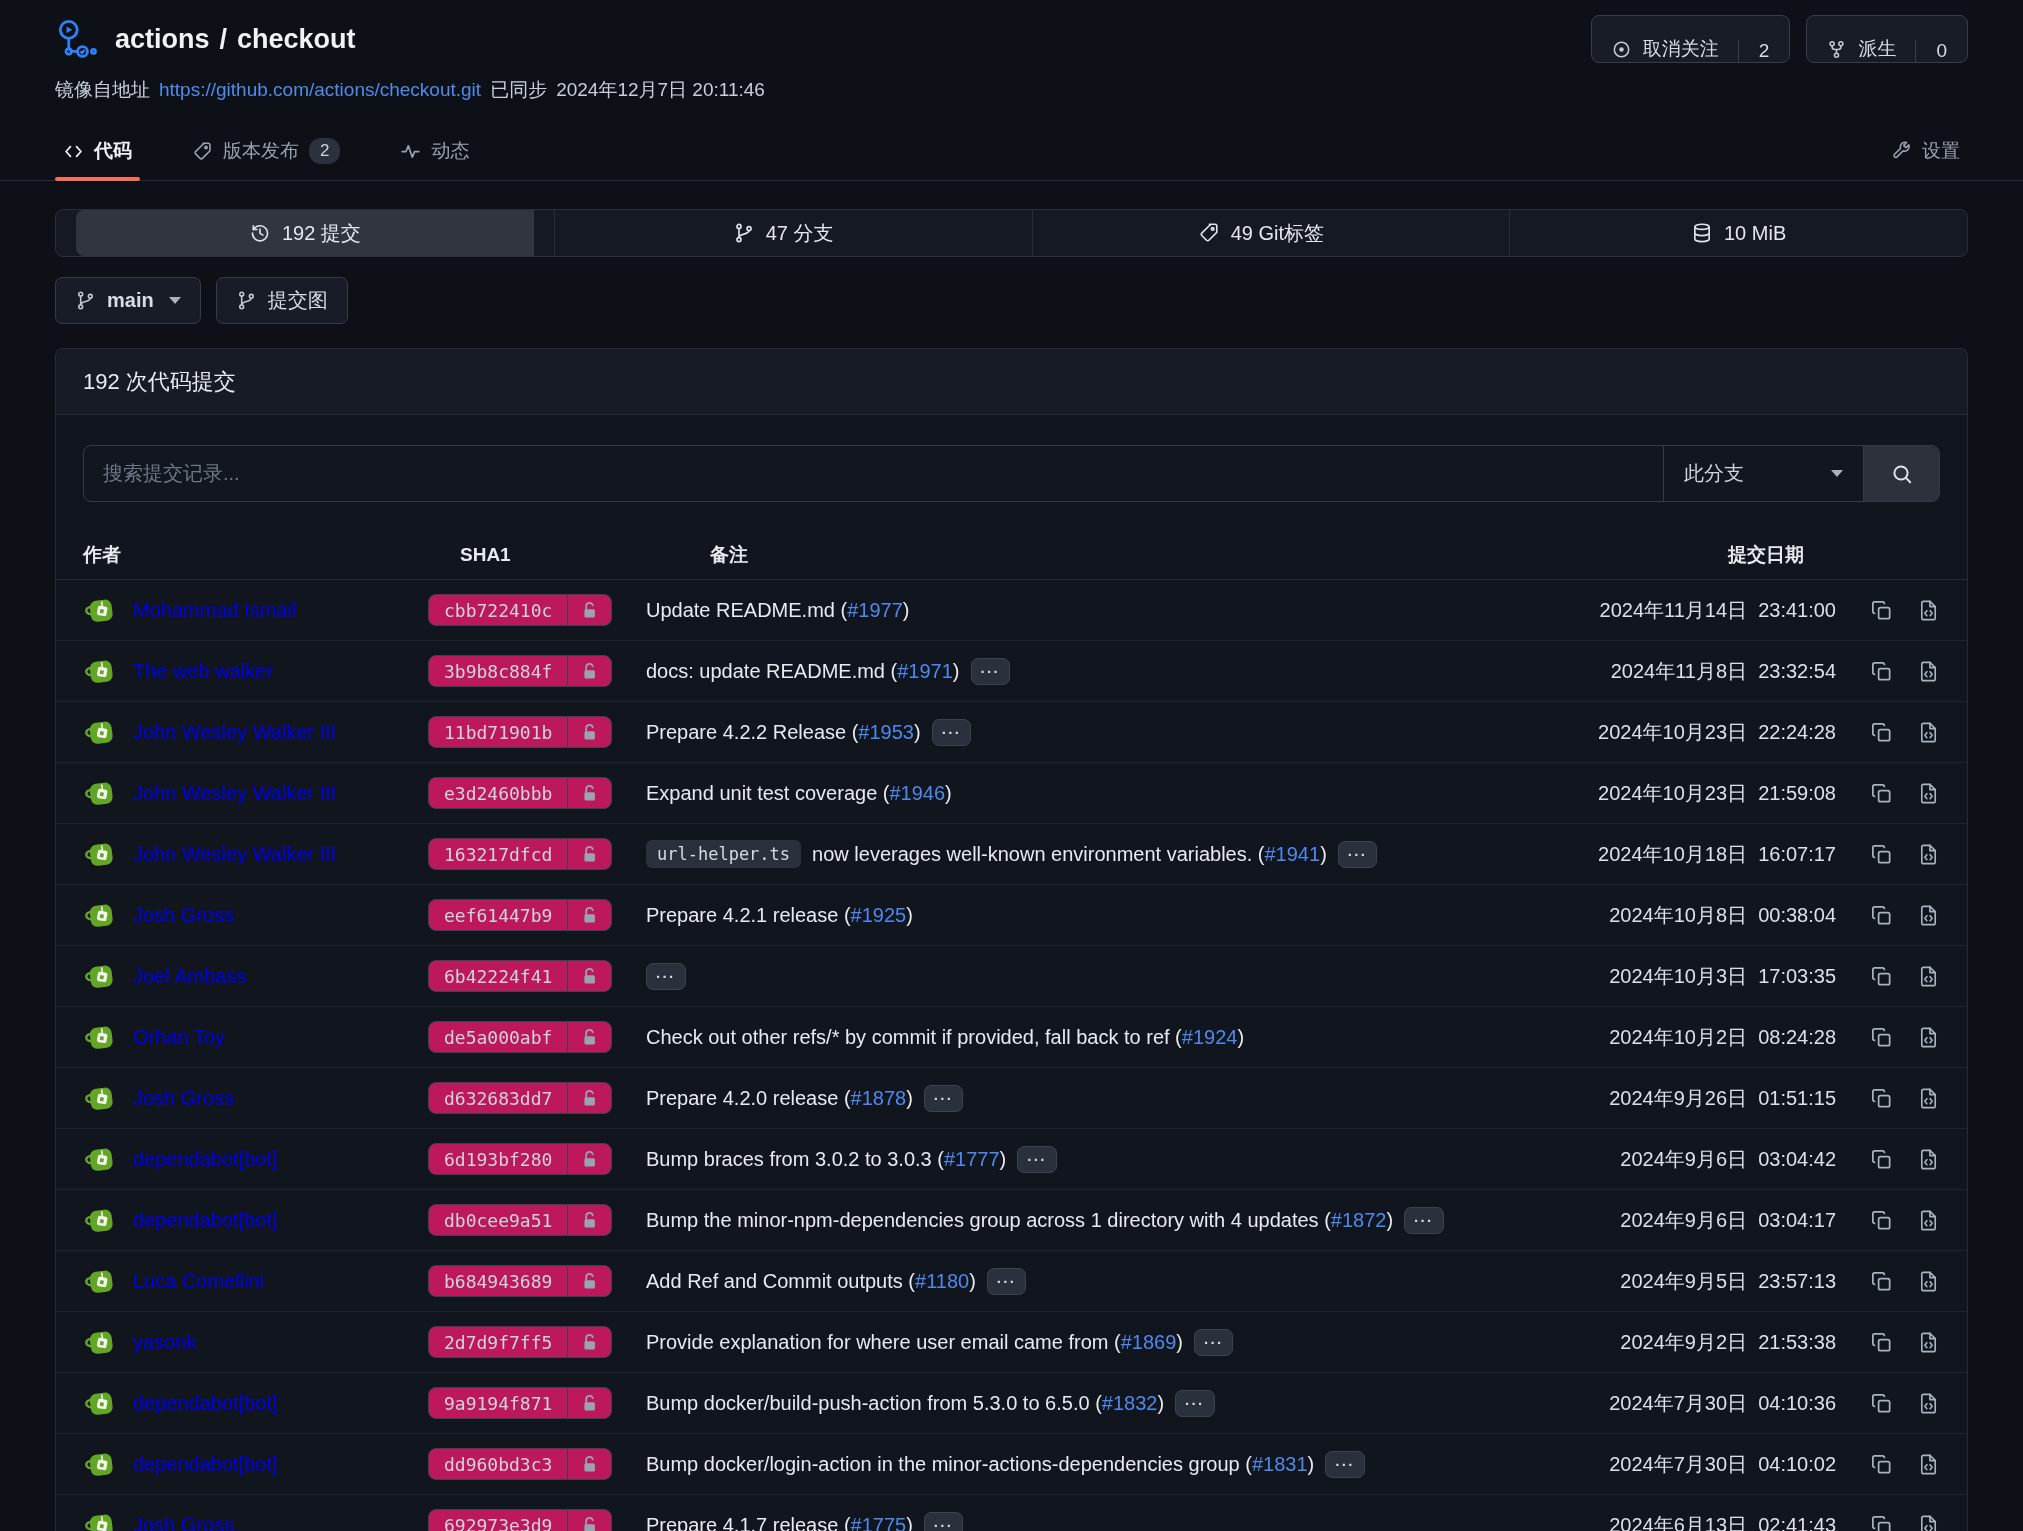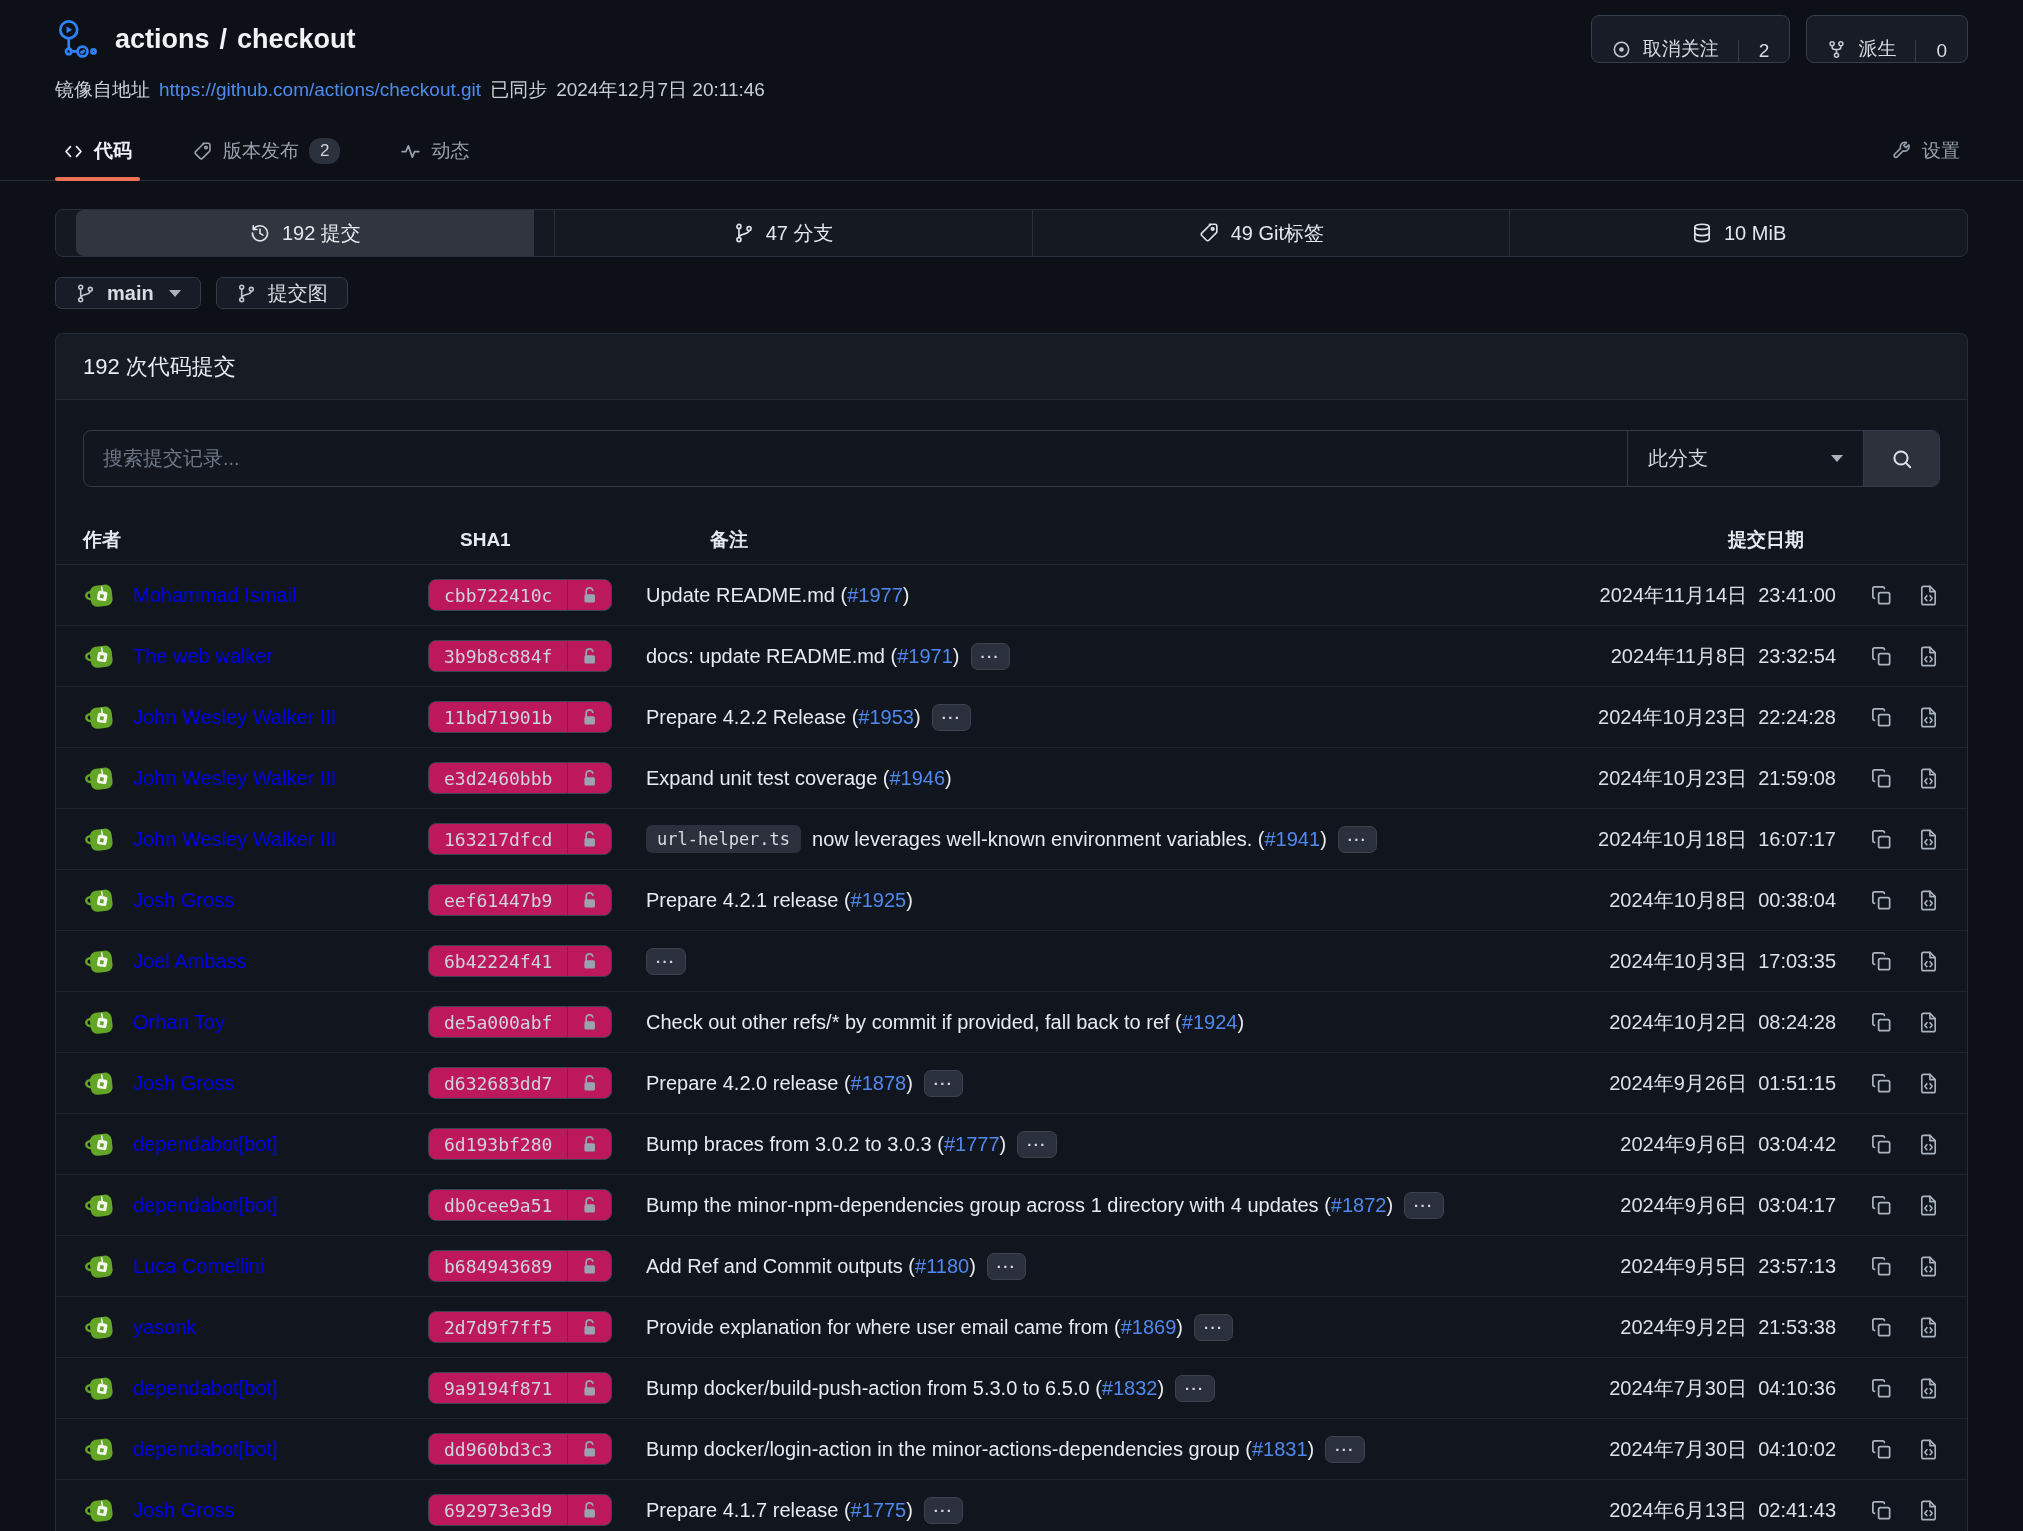--- a/index.html
+++ b/index.html
@@ -47,40 +47,40 @@
   
   .stats { margin:28px 55px 0; display:grid; grid-template-columns:1fr 1fr 1fr 1fr; height:48px;
            border:1px solid #2a303b; border-radius:8px; overflow:hidden; background:#151922; }
   .stat { display:flex; align-items:center; justify-content:center; gap:11px; font-size:20px;
           color:#e4e7ec; border-left:1px solid #2a303b; cursor:pointer;margin-left:20px; }
   .stat:first-child { border-left:none; background:#30353f; border-radius:8px 0 0 8px; }
   .stat svg { width:22px; height:22px; stroke:#dfe3e9; }
 
   
   .toolbar { margin:20px 55px 0; display:flex; gap:15px; }
-  .tbtn { display:flex; align-items:center; gap:11px; height:32px; padding:0 19px; background:#171c26;
+  .tbtn { display:flex; align-items:center; gap:11px; height:47px; padding:0 19px; background:#171c26;
           border:1px solid #353c49; border-radius:7px; color:#d8dce3; font-size:20px; cursor:pointer; }
   .tbtn svg { width:21px; height:21px; stroke:#c2c9d3; }
   .caret { width:0; height:0; border-left:6px solid transparent; border-right:6px solid transparent;
            border-top:7px solid #aab2bf; margin-left:4px; }
 
   
   .panel { margin:24px 55px 0; border:1px solid #262c37; border-bottom:none; border-radius:8px 8px 0 0;
            background:#11151d; }
   .panel-header { padding:0 27px; height:66px; display:flex; align-items:center; background:#171b24;
                   border-bottom:1px solid #262c37; border-radius:8px 8px 0 0;
                   font-size:22px; color:#e9ecf0; }
 
   .search-row { padding:30px 27px 28px; }
   .search-group { display:flex; height:57px; border:1px solid #343b48; border-radius:8px;
                   overflow:hidden; background:#12161e; }
   .search-input { flex:1; background:transparent; border:none; outline:none; color:#dfe3e8;
                   font-size:20px; padding:0 19px; font-family:"Liberation Sans",sans-serif; }
   .search-input::placeholder { color:#6e7887; }
-  .branch-scope { display:flex; align-items:center; justify-content:space-between; width:236px;
+  .branch-scope { display:flex; align-items:center; justify-content:space-between; width:200px;
                   border-left:1px solid #343b48; padding:0 20px; color:#cfd4db; font-size:20px; cursor:pointer; }
   .search-btn { width:76px; background:#2c313c; display:flex; align-items:center; justify-content:center;
                 border:none; border-left:1px solid #343b48; cursor:pointer; }
   .search-btn svg { width:24px; height:24px; stroke:#dfe3e9; }
 
   .grid-cols { display:grid; grid-template-columns:345px 218px 1fr 250px 104px; align-items:center; }
   .thead { padding:0 27px; height:50px; font-weight:700; font-size:19px; color:#e6e9ee;
            border-bottom:1px solid #232936;gap:32px; }
   .thead .col-date { text-align:right; }
 

